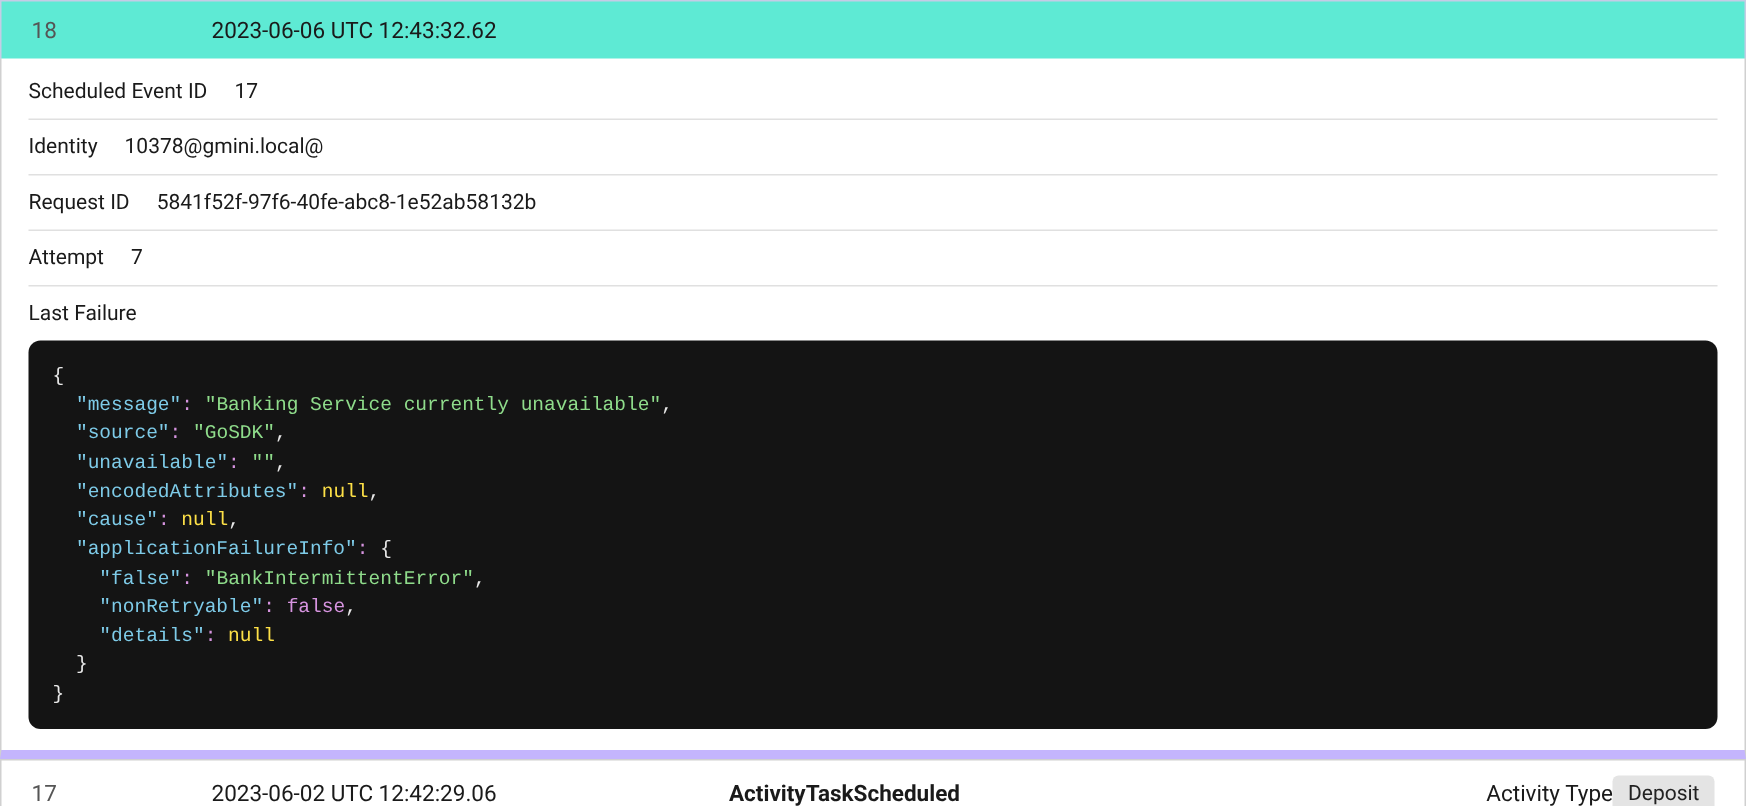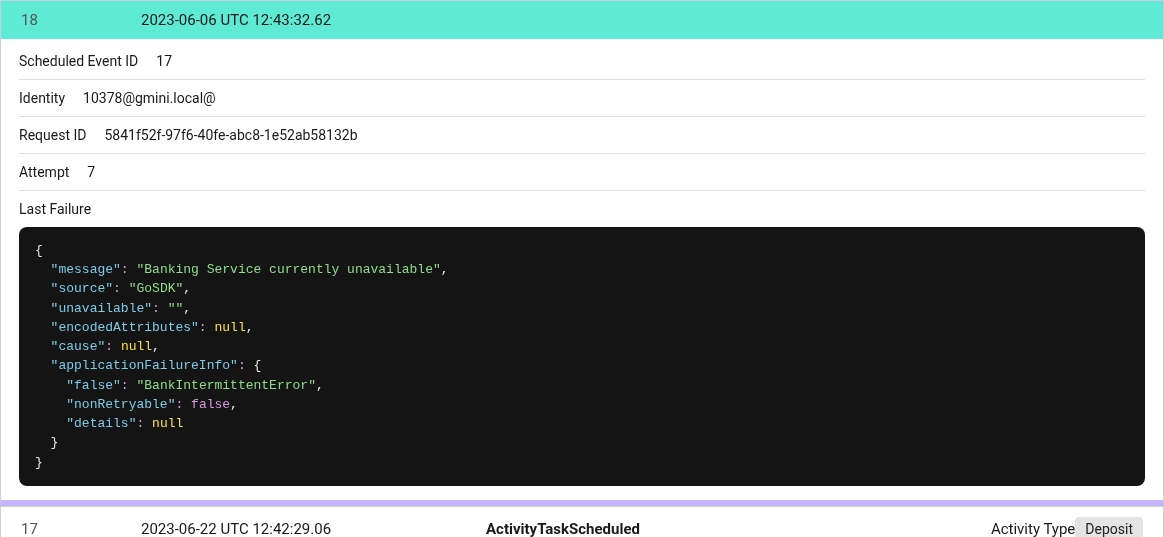--- a/index.html
+++ b/index.html
@@ -156,19 +156,19 @@
     <span class="tok-key">"<span>false</span>"</span><span class="tok-punc-colon">:</span> <span class="tok-str">"<span>BankIntermittentError</span>"</span><span class="tok-punc">,</span>
     <span class="tok-key">"<span>nonRetryable</span>"</span><span class="tok-punc-colon">:</span> <span class="tok-bool">false</span><span class="tok-punc">,</span>
     <span class="tok-key">"<span>details</span>"</span><span class="tok-punc-colon">:</span> <span class="tok-null">null</span>
   <span class="tok-punc">}</span>
 <span class="tok-punc">}</span></div>
 
 </div>
 
 <div class="event-row last">
   <div class="event-id">17</div>
-  <div class="event-timestamp">2023-06-22 UTC 12:42:29.06</div>
+  <div class="event-timestamp">2023-06-02 UTC 12:42:29.06</div>
   <div class="event-type">ActivityTaskScheduled</div>
   <div class="event-meta">
     <span class="meta-label">Activity Type</span>
     <span class="meta-badge">Deposit</span>
   </div>
 </div>
 
 </body></html>

